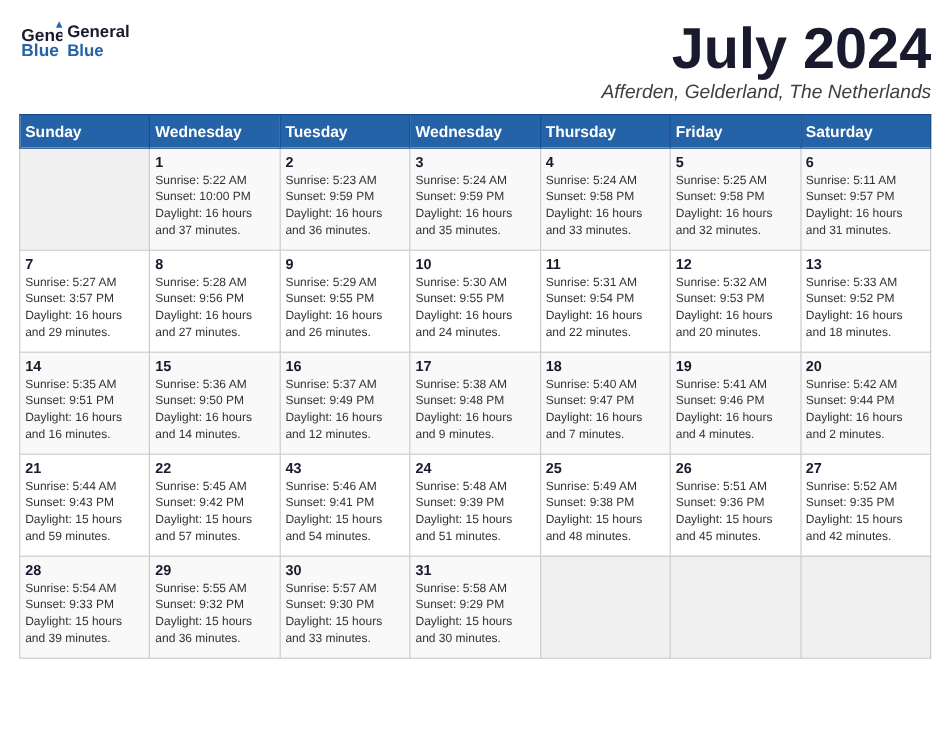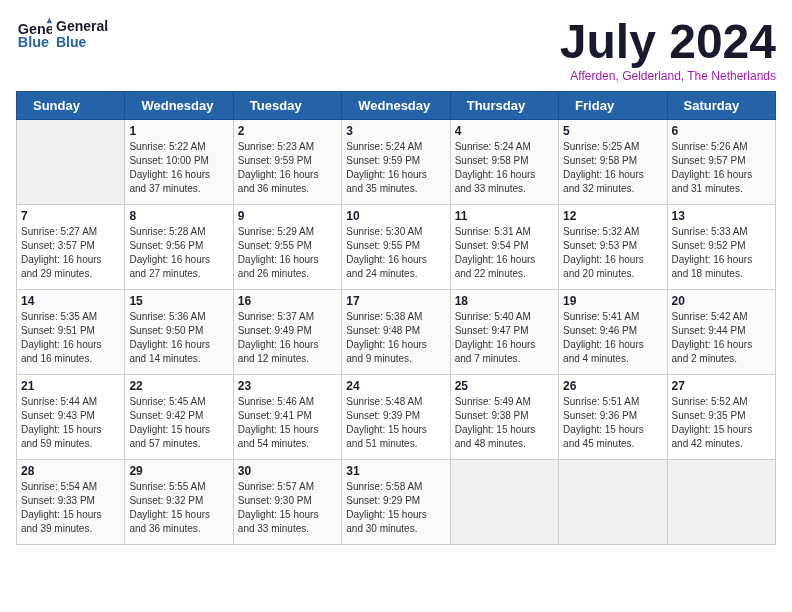--- a/index.html
+++ b/index.html
@@ -28,32 +28,33 @@
     .title-section {
       text-align: right;
     }
     .month-year {
       font-size: 48px;
       font-weight: bold;
       color: #1a1a2e;
       line-height: 1.1;
     }
     .location {
-      font-size: 12px;
-      color: #a21caf;
+      font-size: 16px;
+      color: #404040;
+      font-style: italic;
     }
     table {
       width: 100%;
       border-collapse: collapse;
       font-size: 11px;
     }
     thead tr th {
       background-color: #2563a8;
       color: #fff;
-      padding: 6px 16px;
+      padding: 6px 4px;
       text-align: left;
       font-size: 13px;
       font-weight: bold;
       border: 1px solid #1a4d8f;
     }
     tbody tr td {
       border: 1px solid #ccc;
       vertical-align: top;
       padding: 4px;
       height: 85px;
@@ -147,21 +148,21 @@
         </td>
         <td>
           <span class="day-number">5</span>
           <div class="day-info" style="white-space: pre-line;">Sunrise: 5:25 AM
 Sunset: 9:58 PM
 Daylight: 16 hours
 and 32 minutes.</div>
         </td>
         <td>
           <span class="day-number">6</span>
-          <div class="day-info" style="white-space: pre-line;">Sunrise: 5:26 AM
+          <div class="day-info" style="white-space: pre-line;">Sunrise: 5:11 AM
 Sunset: 9:57 PM
 Daylight: 16 hours
 and 31 minutes.</div>
         </td>
       </tr>
       <tr>
         <td>
           <span class="day-number">7</span>
           <div class="day-info" style="white-space: pre-line;">Sunrise: 5:27 AM
 Sunset: 3:57 PM
@@ -271,21 +272,21 @@
 and 59 minutes.</div>
         </td>
         <td>
           <span class="day-number">22</span>
           <div class="day-info" style="white-space: pre-line;">Sunrise: 5:45 AM
 Sunset: 9:42 PM
 Daylight: 15 hours
 and 57 minutes.</div>
         </td>
         <td>
-          <span class="day-number">23</span>
+          <span class="day-number">43</span>
           <div class="day-info" style="white-space: pre-line;">Sunrise: 5:46 AM
 Sunset: 9:41 PM
 Daylight: 15 hours
 and 54 minutes.</div>
         </td>
         <td>
           <span class="day-number">24</span>
           <div class="day-info" style="white-space: pre-line;">Sunrise: 5:48 AM
 Sunset: 9:39 PM
 Daylight: 15 hours

